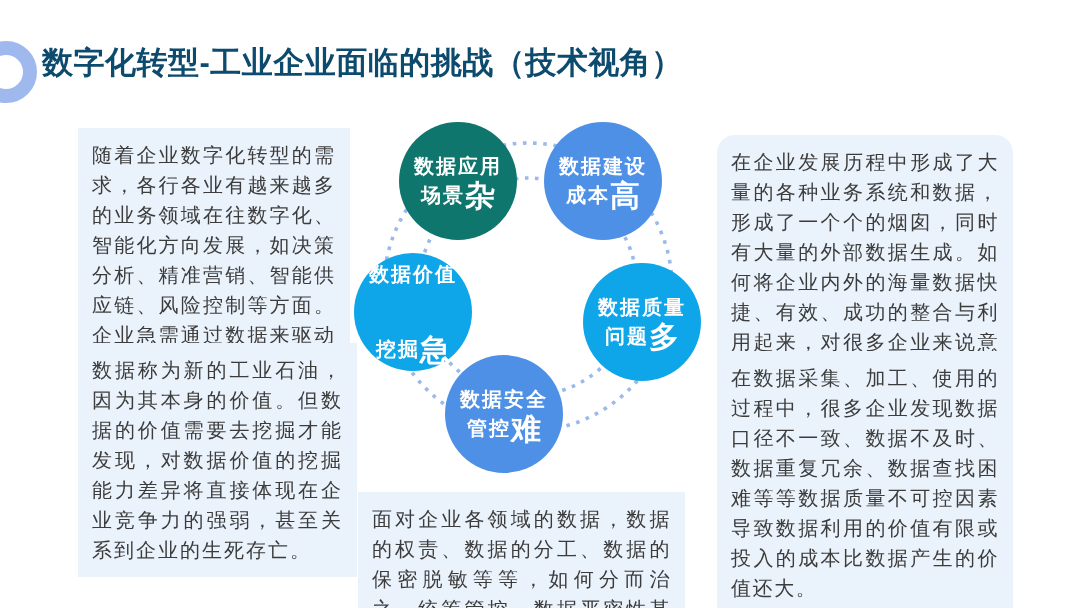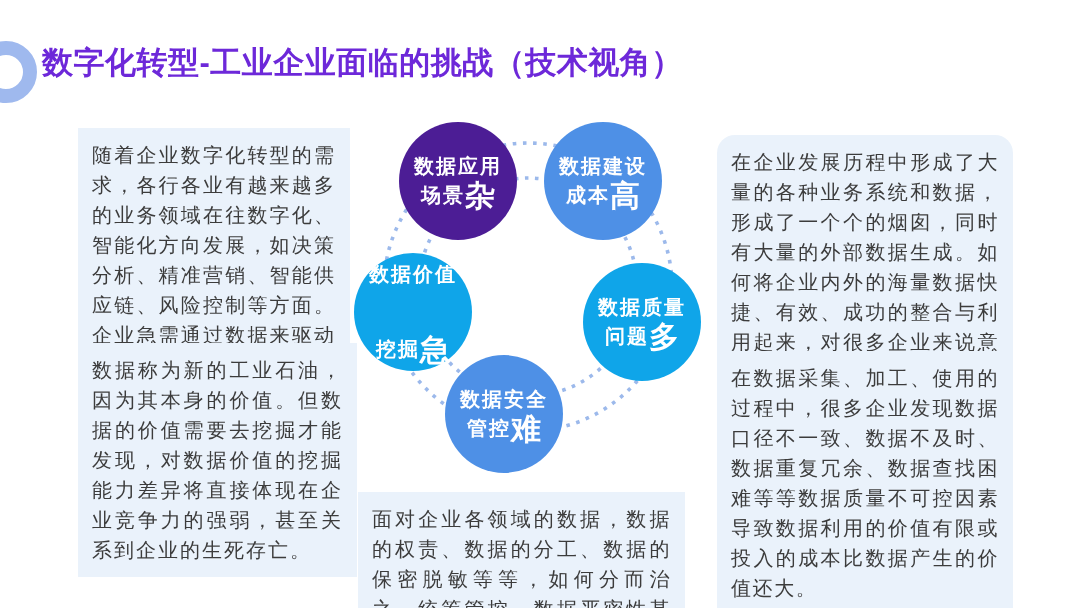--- a/index.html
+++ b/index.html
@@ -14,21 +14,21 @@
   .donut{
     position:absolute;left:-25px;top:41px;
     width:34px;height:34px;
     border:14px solid #9fb9ee;
     border-radius:50%;
     background:transparent;
   }
   .title{
     position:absolute;left:42px;top:44px;margin:0;
     font-size:31px;line-height:1.2;font-weight:bold;
-    color:#6d28d9;letter-spacing:0.5px;
+    color:#0c4a6e;letter-spacing:0.5px;
     white-space:nowrap;
   }
   
   .note{
     position:absolute;
     background:#eaf2fb;
     padding:12px 14px;
     box-sizing:border-box;
     color:#3c3c3c;
     font-size:20px;
@@ -101,21 +101,21 @@
 
   <div class="note note-bc" style="background-color: rgb(234, 242, 251);">
     <p>面对企业各领域的数据，数据的权责、数据的分工、数据的保密脱敏等等，如何分而治之、统筹管控。数据严密性甚至会给企业致命的打击。</p>
   </div>
 
   <svg class="rings" viewBox="0 0 1080 608" xmlns="http://www.w3.org/2000/svg">
     <circle class="ring" cx="528" cy="287" r="144" style="stroke: rgb(156, 185, 235);"></circle>
     <circle class="ring" cx="528" cy="287" r="109" style="stroke: rgb(156, 185, 235);"></circle>
   </svg>
 
-  <div class="bubble bubble-app" style="background-color: #4c1d95;">
+  <div class="bubble bubble-app" style="background-color: #0f766e;">
     <div class="bl">数据应用</div>
     <div class="bl">
       <span>场景</span>
         <span class="big">杂</span>
     </div>
   </div>
 
   <div class="bubble bubble-build" style="background-color: rgb(78, 144, 230);">
     <div class="bl">数据建设</div>
     <div class="bl">

